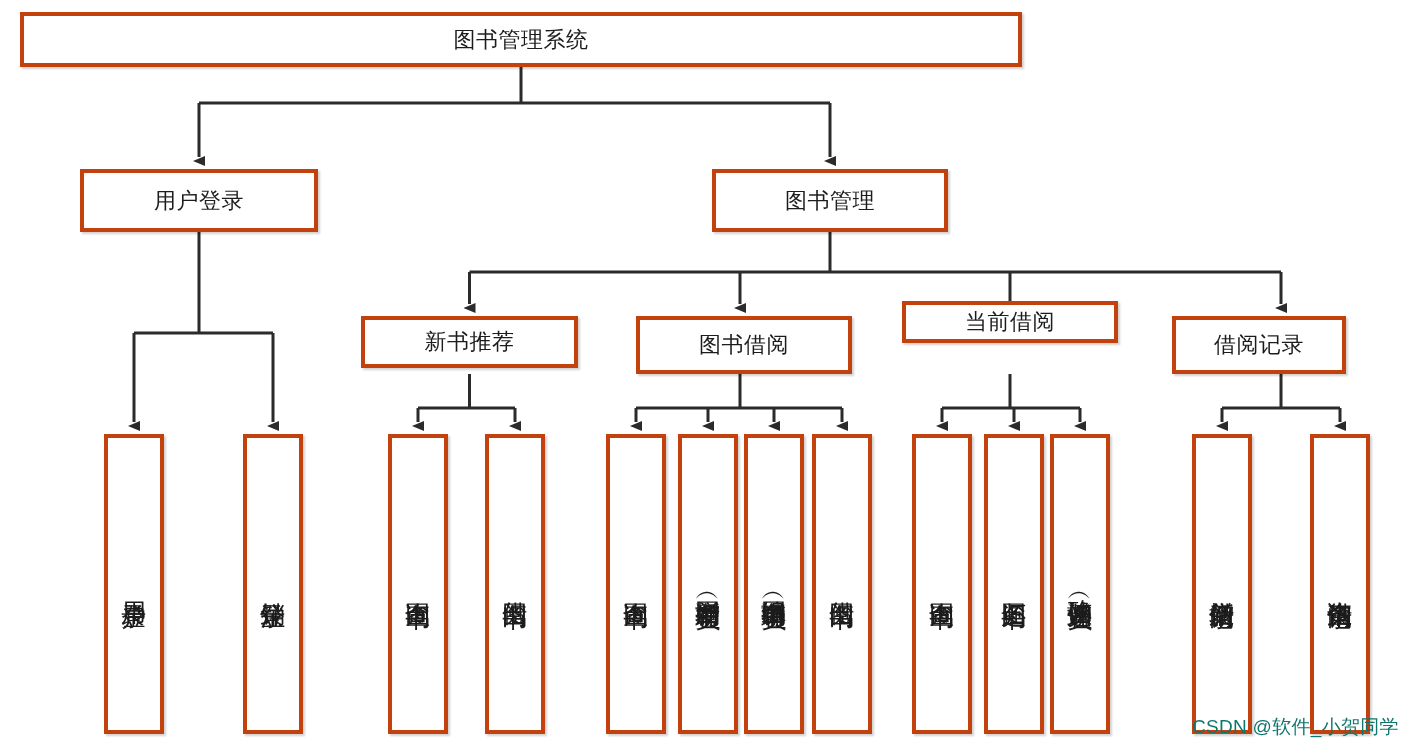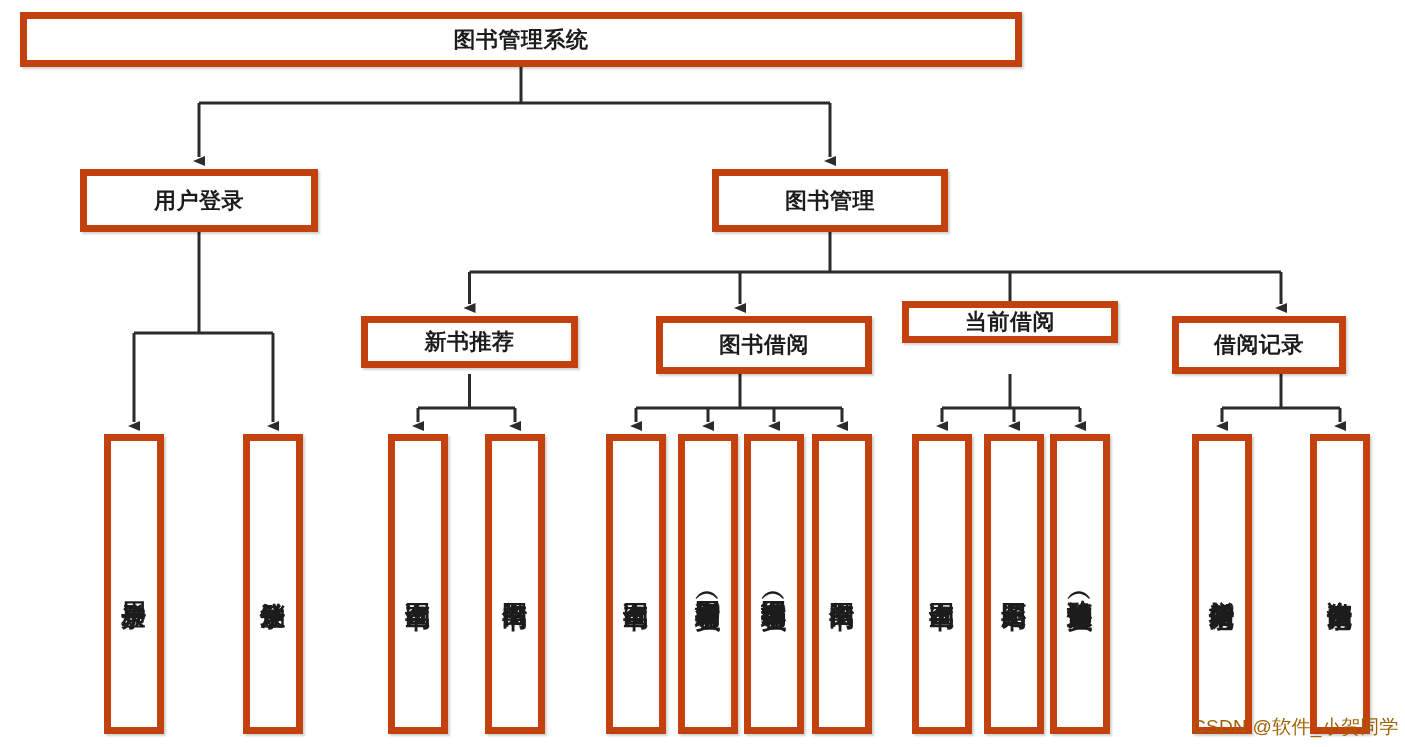--- a/index.html
+++ b/index.html
@@ -21,26 +21,25 @@
     position: absolute;
     left: 0;
     top: 0;
     width: 1405px;
     height: 747px;
   }
   .node-box {
     position: absolute;
     box-sizing: border-box;
     background: #ffffff;
-    border: 7px solid #c2410c;
+    border: 4px solid #c2410c;
     display: flex;
     align-items: center;
     justify-content: center;
     box-shadow: 2px 2px 2px rgba(0,0,0,0.18);
-    font-weight: bold;
   }
   .node-label {
     color: #1c1c1c;
     white-space: nowrap;
     letter-spacing: 0.5px;
   }
   .node-box.horiz .node-label {
     font-size: 22px;
     line-height: 1;
   }
@@ -51,21 +50,21 @@
   .node-box.vert .node-label {
     font-size: 25px;
     line-height: 1.06;
     writing-mode: vertical-rl;
     text-orientation: upright;
     text-align: center;
     letter-spacing: 1px;
   }
   #watermark {
     position: absolute;
-    color: #a16207;
+    color: #0f766e;
     font-size: 19px;
     white-space: nowrap;
     pointer-events: none;
     letter-spacing: 0.3px;
   }
 </style>
 </head>
 <body>
 
 <div id="canvas">
@@ -119,21 +118,21 @@
       </div>
       <div class="node-box horiz" style="left: 80px; top: 169px; width: 238px; height: 63px;">
         <span class="node-label">用户登录</span>
       </div>
       <div class="node-box horiz" style="left: 712px; top: 169px; width: 236px; height: 63px; justify-content: center;">
         <span class="node-label">图书管理</span>
       </div>
       <div class="node-box horiz" style="left: 361px; top: 316px; width: 217px; height: 52px;">
         <span class="node-label">新书推荐</span>
       </div>
-      <div class="node-box horiz" style="left: 656px; top: 316px; width: 216px; height: 58px; text-align: center;">
+      <div class="node-box horiz" style="left: 636px; top: 316px; width: 216px; height: 58px; text-align: center;">
         <span class="node-label">图书借阅</span>
       </div>
       <div class="node-box horiz" style="left: 902px; top: 301px; width: 216px; height: 42px;">
         <span class="node-label">当前借阅</span>
       </div>
       <div class="node-box horiz" style="left: 1172px; top: 316px; width: 174px; height: 58px;">
         <span class="node-label">借阅记录</span>
       </div>
       <div class="node-box vert" style="left: 104px; top: 434px; width: 60px; height: 300px;">
         <span class="node-label">用户登录</span>

